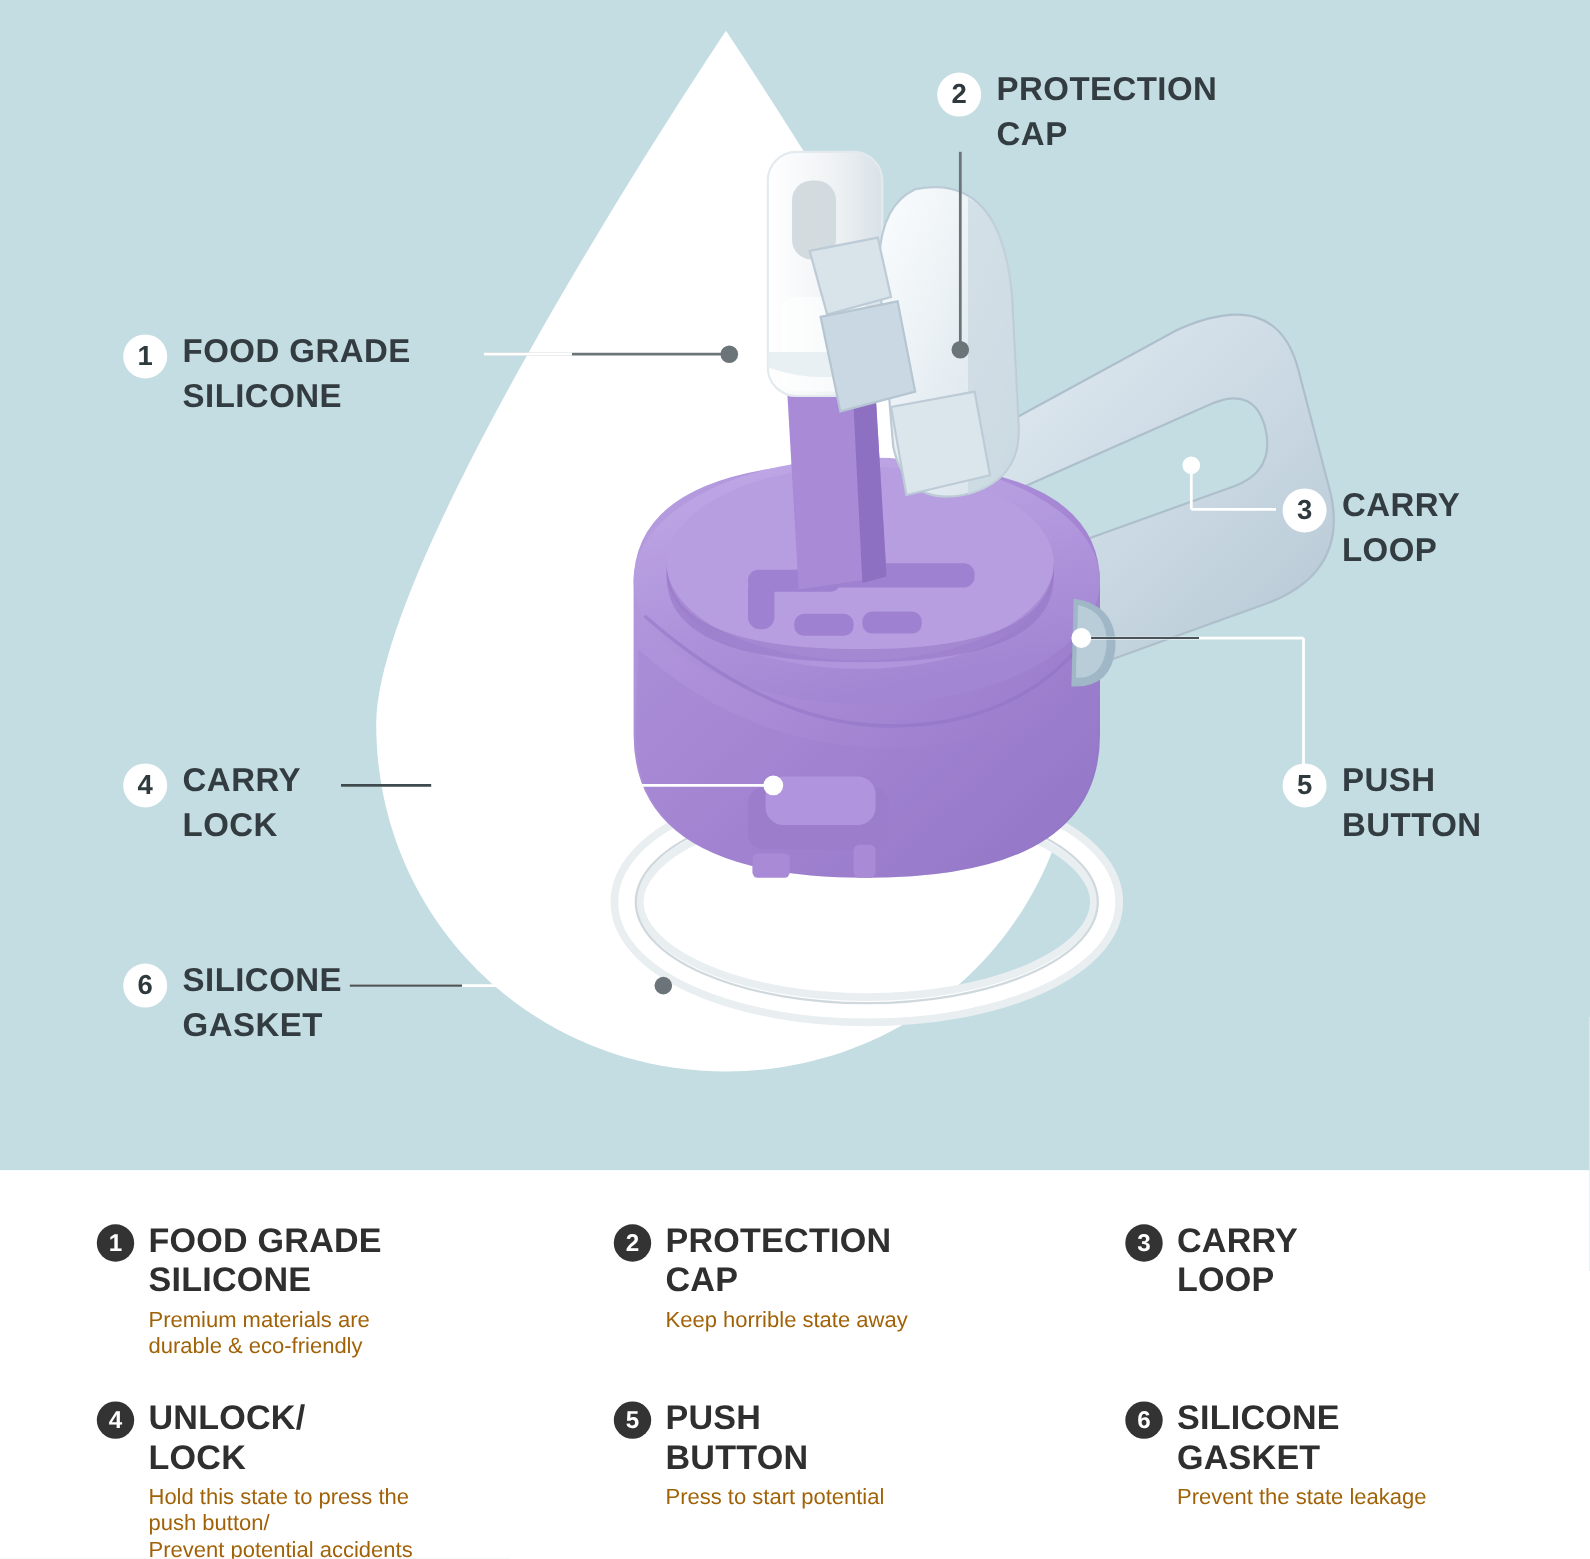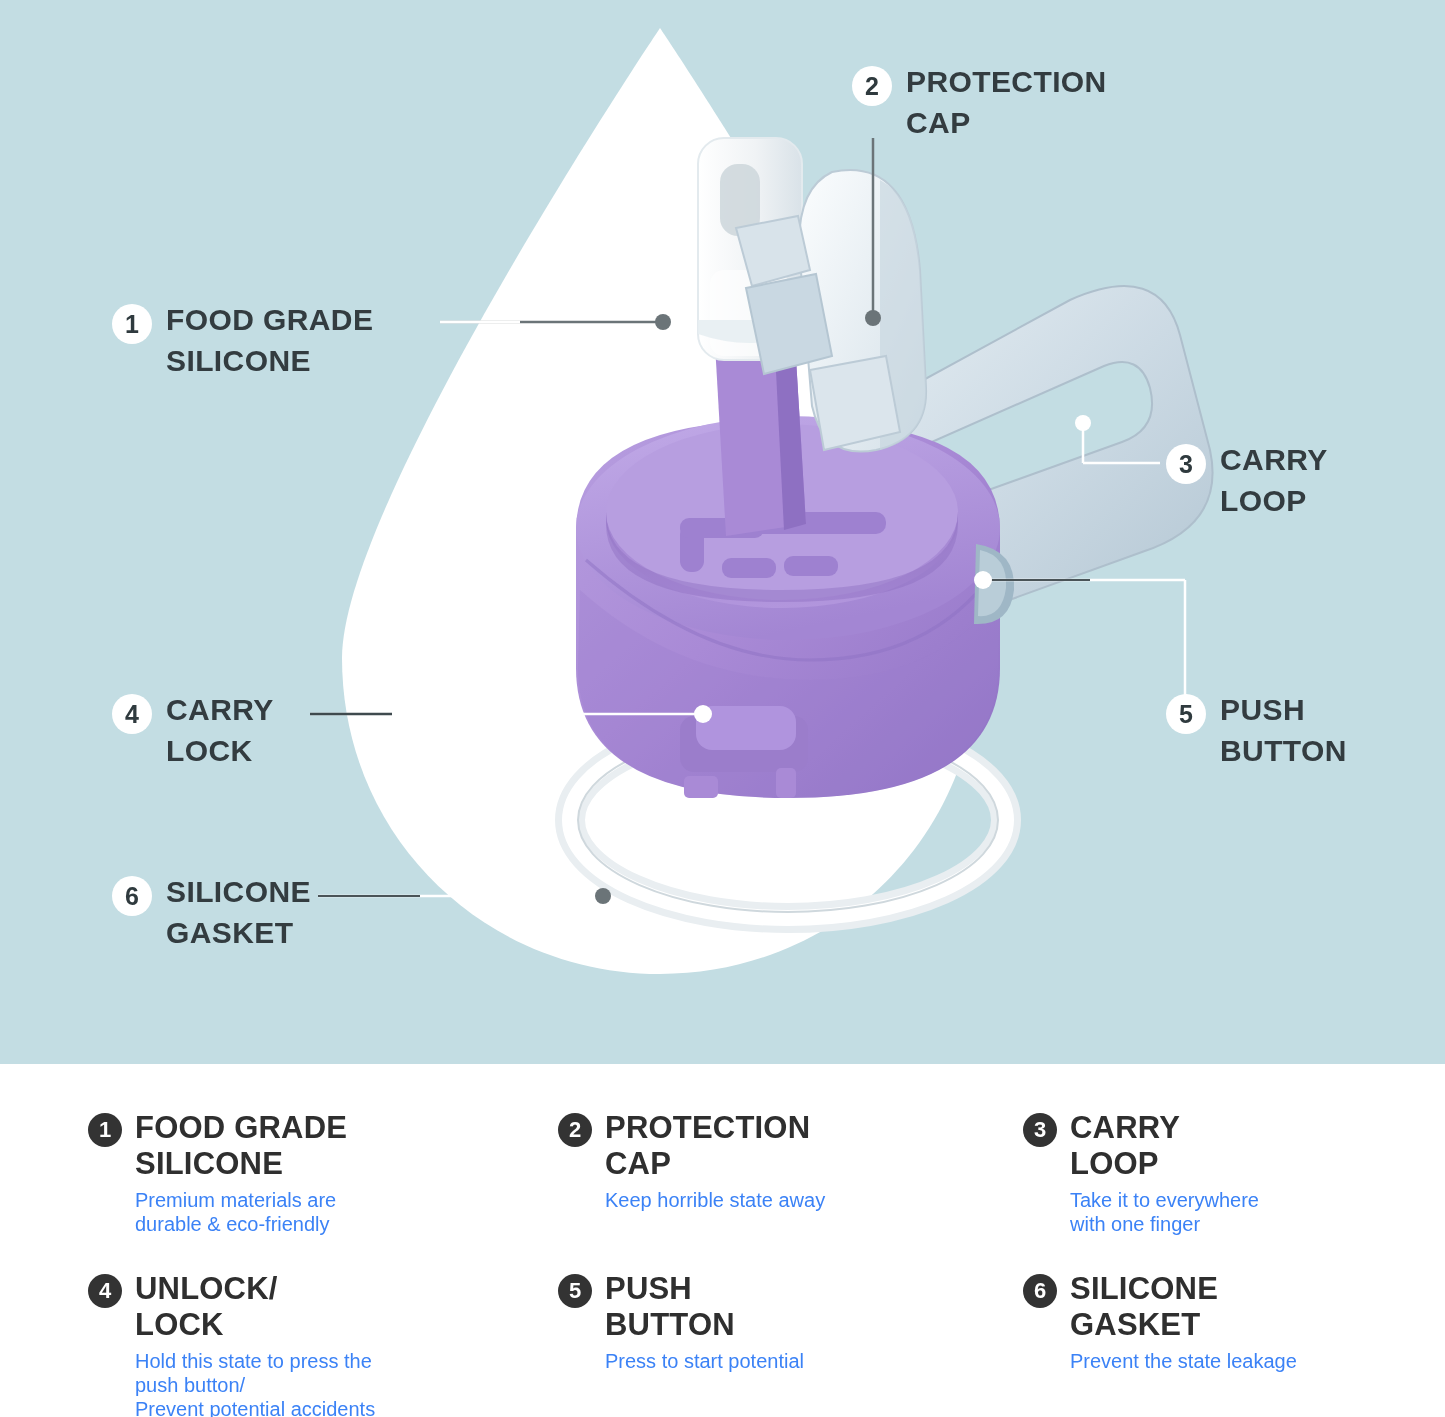--- a/index.html
+++ b/index.html
@@ -67,21 +67,21 @@
     font-size:22px;font-weight:bold;
     display:flex;align-items:center;justify-content:center;
     line-height:1;margin-top:3px;
   }
   .lg-body{display:flex;flex-direction:column;}
   .lg-title{
     font-size:31px;font-weight:bold;color:#2f2f2f;
     line-height:1.16;letter-spacing:.2px;white-space:pre-line;
   }
   .lg-desc{
-    font-size:20px;color:#3b82f6;line-height:1.22;
+    font-size:20px;color:#a16207;line-height:1.22;
     margin-top:6px;white-space:pre-line;font-weight:normal;
   }
 </style>
 </head>
 <body>
 
 <div class="page">
 
   <div class="hero">
 
@@ -304,22 +304,20 @@
 CAP</span>
           <span class="lg-desc">Keep horrible state away</span>
         </div>
       </div>
 
       <div class="lg-item">
         <span class="badge-f">3</span>
         <div class="lg-body">
           <span class="lg-title">CARRY
 LOOP</span>
-          <span class="lg-desc">Take it to everywhere
-with one finger</span>
         </div>
       </div>
 
       <div class="lg-item">
         <span class="badge-f">4</span>
         <div class="lg-body">
           <span class="lg-title">UNLOCK/
 LOCK</span>
           <span class="lg-desc">Hold this state to press the
 push button/

